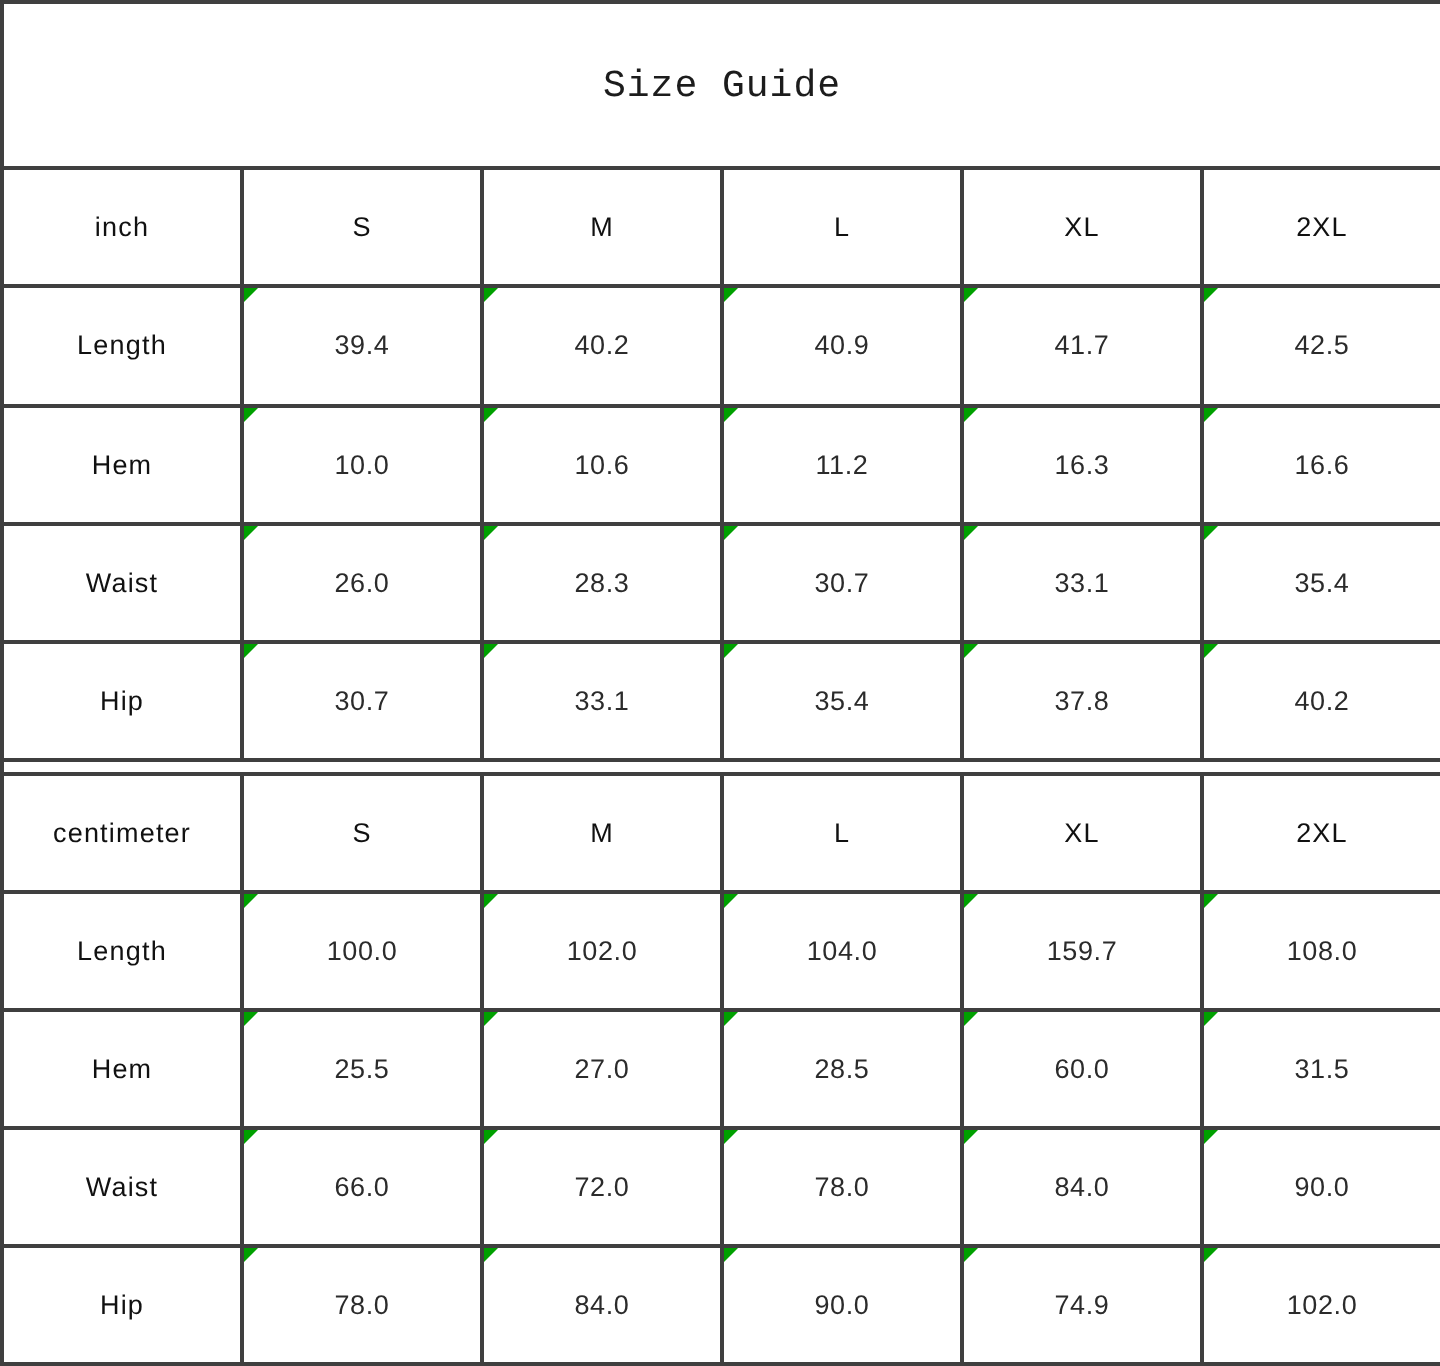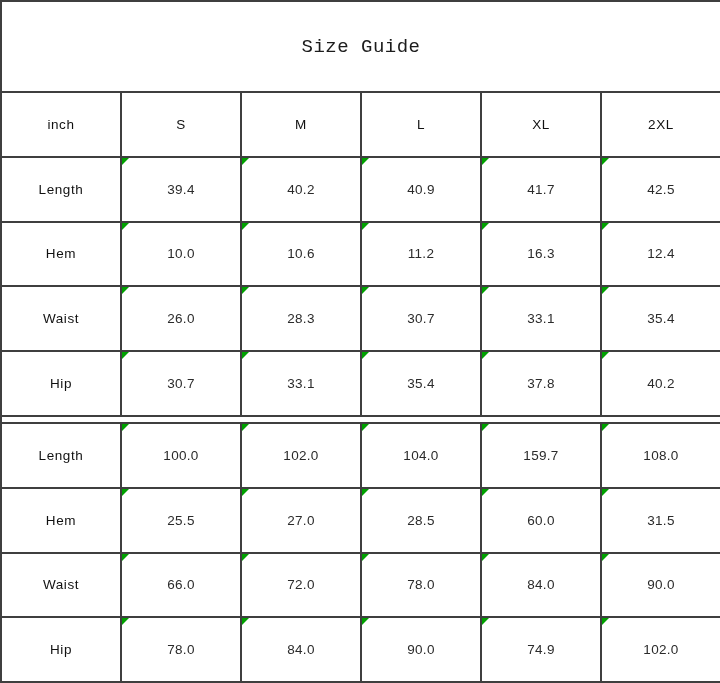--- a/index.html
+++ b/index.html
@@ -104,21 +104,21 @@
         <td class="value-cell"><span class="corner-flag"></span><span>41.7</span></td>
         <td class="value-cell"><span class="corner-flag"></span><span>42.5</span></td>
       </tr>
 
       <tr>
         <th class="row-label">Hem</th>
         <td class="value-cell"><span class="corner-flag"></span><span>10.0</span></td>
         <td class="value-cell"><span class="corner-flag"></span><span>10.6</span></td>
         <td class="value-cell"><span class="corner-flag"></span><span>11.2</span></td>
         <td class="value-cell"><span class="corner-flag"></span><span>16.3</span></td>
-        <td class="value-cell"><span class="corner-flag"></span><span>12.4</span></td>
+        <td class="value-cell"><span class="corner-flag"></span><span>16.6</span></td>
       </tr>
 
       <tr>
         <th class="row-label">Waist</th>
         <td class="value-cell"><span class="corner-flag"></span><span>26.0</span></td>
         <td class="value-cell"><span class="corner-flag"></span><span>28.3</span></td>
         <td class="value-cell"><span class="corner-flag"></span><span>30.7</span></td>
         <td class="value-cell"><span class="corner-flag"></span><span>33.1</span></td>
         <td class="value-cell"><span class="corner-flag"></span><span>35.4</span></td>
       </tr>
@@ -129,20 +129,28 @@
         <td class="value-cell"><span class="corner-flag"></span><span>33.1</span></td>
         <td class="value-cell"><span class="corner-flag"></span><span>35.4</span></td>
         <td class="value-cell"><span class="corner-flag"></span><span>37.8</span></td>
         <td class="value-cell"><span class="corner-flag"></span><span>40.2</span></td>
       </tr>
 
       <tr>
         <td colspan="6" class="spacer-cell"></td>
       </tr>
 
+      <tr>
+        <th class="unit-cell">centimeter</th>
+        <th class="size-cell">S</th>
+        <th class="size-cell">M</th>
+        <th class="size-cell">L</th>
+        <th class="size-cell">XL</th>
+        <th class="size-cell">2XL</th>
+      </tr>
 
       <tr>
         <th class="row-label">Length</th>
         <td class="value-cell"><span class="corner-flag"></span><span>100.0</span></td>
         <td class="value-cell"><span class="corner-flag"></span><span>102.0</span></td>
         <td class="value-cell"><span class="corner-flag"></span><span>104.0</span></td>
         <td class="value-cell"><span class="corner-flag"></span><span>159.7</span></td>
         <td class="value-cell"><span class="corner-flag"></span><span>108.0</span></td>
       </tr>
 

